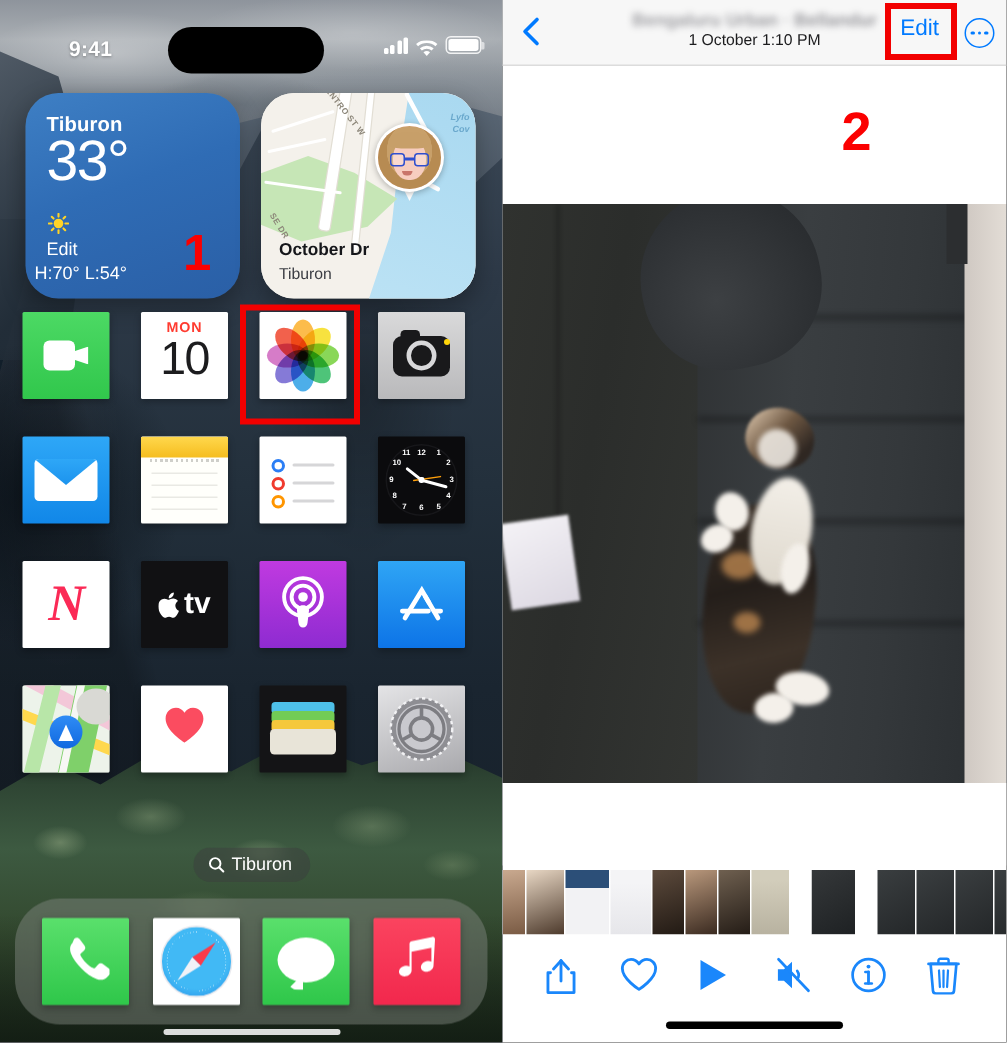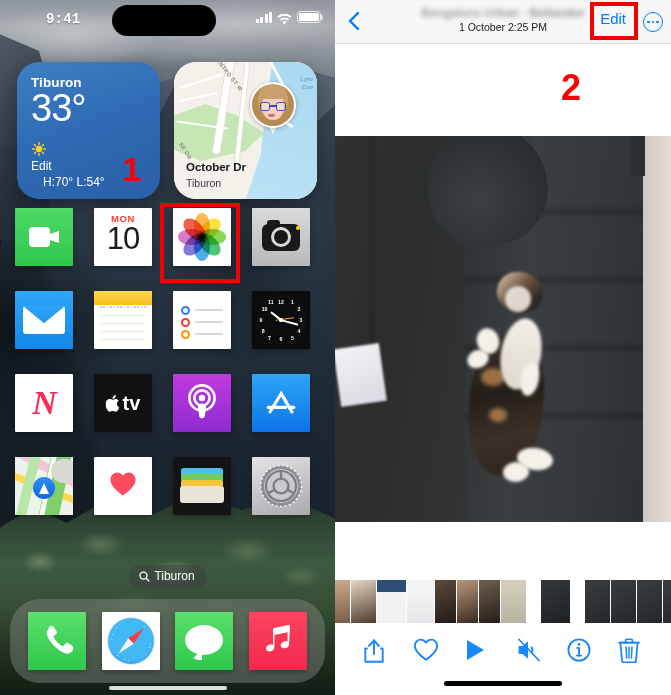--- a/index.html
+++ b/index.html
@@ -70,22 +70,22 @@
       radial-gradient(ellipse 40px 20px at 18% 72%, rgba(120,142,104,.24), transparent 70%),
       linear-gradient(180deg, transparent 60%, rgba(10,18,12,.55) 100%);
   }
   .wp-dark-left {
     position:absolute; left:0; top:230px; width:120px; height:200px;
     background: radial-gradient(ellipse at 20% 50%, rgba(6,12,18,.75), transparent 72%);
   }
 
   
   .statusbar {
-    position: absolute; top: 0; left: 0; right: 0; height: 40px;
-    display: flex; align-items: center; z-index: 6; font-family: Liberation Mono, monospace;
+    position: absolute; top: 13px; left: 0; right: 0; height: 40px;
+    display: flex; align-items: center; z-index: 6;
   }
   .sb-time {
     color: #fff; font-size: 14px; font-weight: bold; position: absolute;
     left: 46px; top: 11px; letter-spacing: .2px;
     text-shadow: 0 1px 2px rgba(0,0,0,.35);
   }
   .dynamic-island {
     position: absolute; left: 112px; top: 5px;
     width: 104px; height: 31px; background: #000; border-radius: 18px;
   }
@@ -112,21 +112,21 @@
   .w-weather {
     background: linear-gradient(160deg, #3e7fc4 0%, #2f6cb5 45%, #2a5fa6 100%);
     padding: 13px 14px; color: #fff;
   }
   .w-city { font-size: 13.5px; font-weight: bold; letter-spacing: .1px; }
   .w-temp { font-size: 38px; font-weight: 300; line-height: 1.05; margin-top: -1px; letter-spacing: -1px;}
   .w-sun {
     position: absolute; left: 15px; bottom: 43px; width: 14px; height: 14px;
   }
   .w-cond { position: absolute; left: 14px; bottom: 26px; font-size: 12px; }
-  .w-hl { position: absolute; left: 26px; bottom: 10px; font-size: 12px; }
+  .w-hl { position: absolute; left: 6px; bottom: 10px; font-size: 12px; }
 
   .w-maps { background: #f2efe9; }
   .map-bg { position:absolute; inset:0; background:#f4f1eb; }
   .map-water {
     position:absolute; right:-8px; top:-6px; width: 92px; height: 160px;
     background: linear-gradient(200deg,#a8d8f0,#bde3f5);
     clip-path: polygon(44% 0%, 100% 0%, 100% 100%, 8% 100%, 30% 62%, 36% 30%);
   }
   .map-green {
     position:absolute; left:-6px; top:42px; width:110px; height:62px;
@@ -767,21 +767,21 @@
 
     <div class="ph-header">
       <div class="back-chev">
         <svg width="20" height="22" viewBox="0 0 20 22">
           <polyline points="13,3 5,11 13,19" fill="none" stroke="#007aff" stroke-width="2.4" stroke-linecap="round" stroke-linejoin="round"></polyline>
         </svg>
       </div>
       <div class="hdr-title">
         <span class="hdr-title-blur">Bengaluru Urban · Bellandur</span>
       </div>
-      <div class="hdr-sub">1 October  2:25 PM</div>
+      <div class="hdr-sub">1 October  1:10 PM</div>
       <button class="edit-btn">Edit</button>
       <div class="edit-hl"></div>
       <div class="more-btn">
           <i></i>
           <i></i>
           <i></i>
         </div>
     </div>
 
     <div class="annot" style="left:226px; top:70px; font-size:36px;">2</div>

